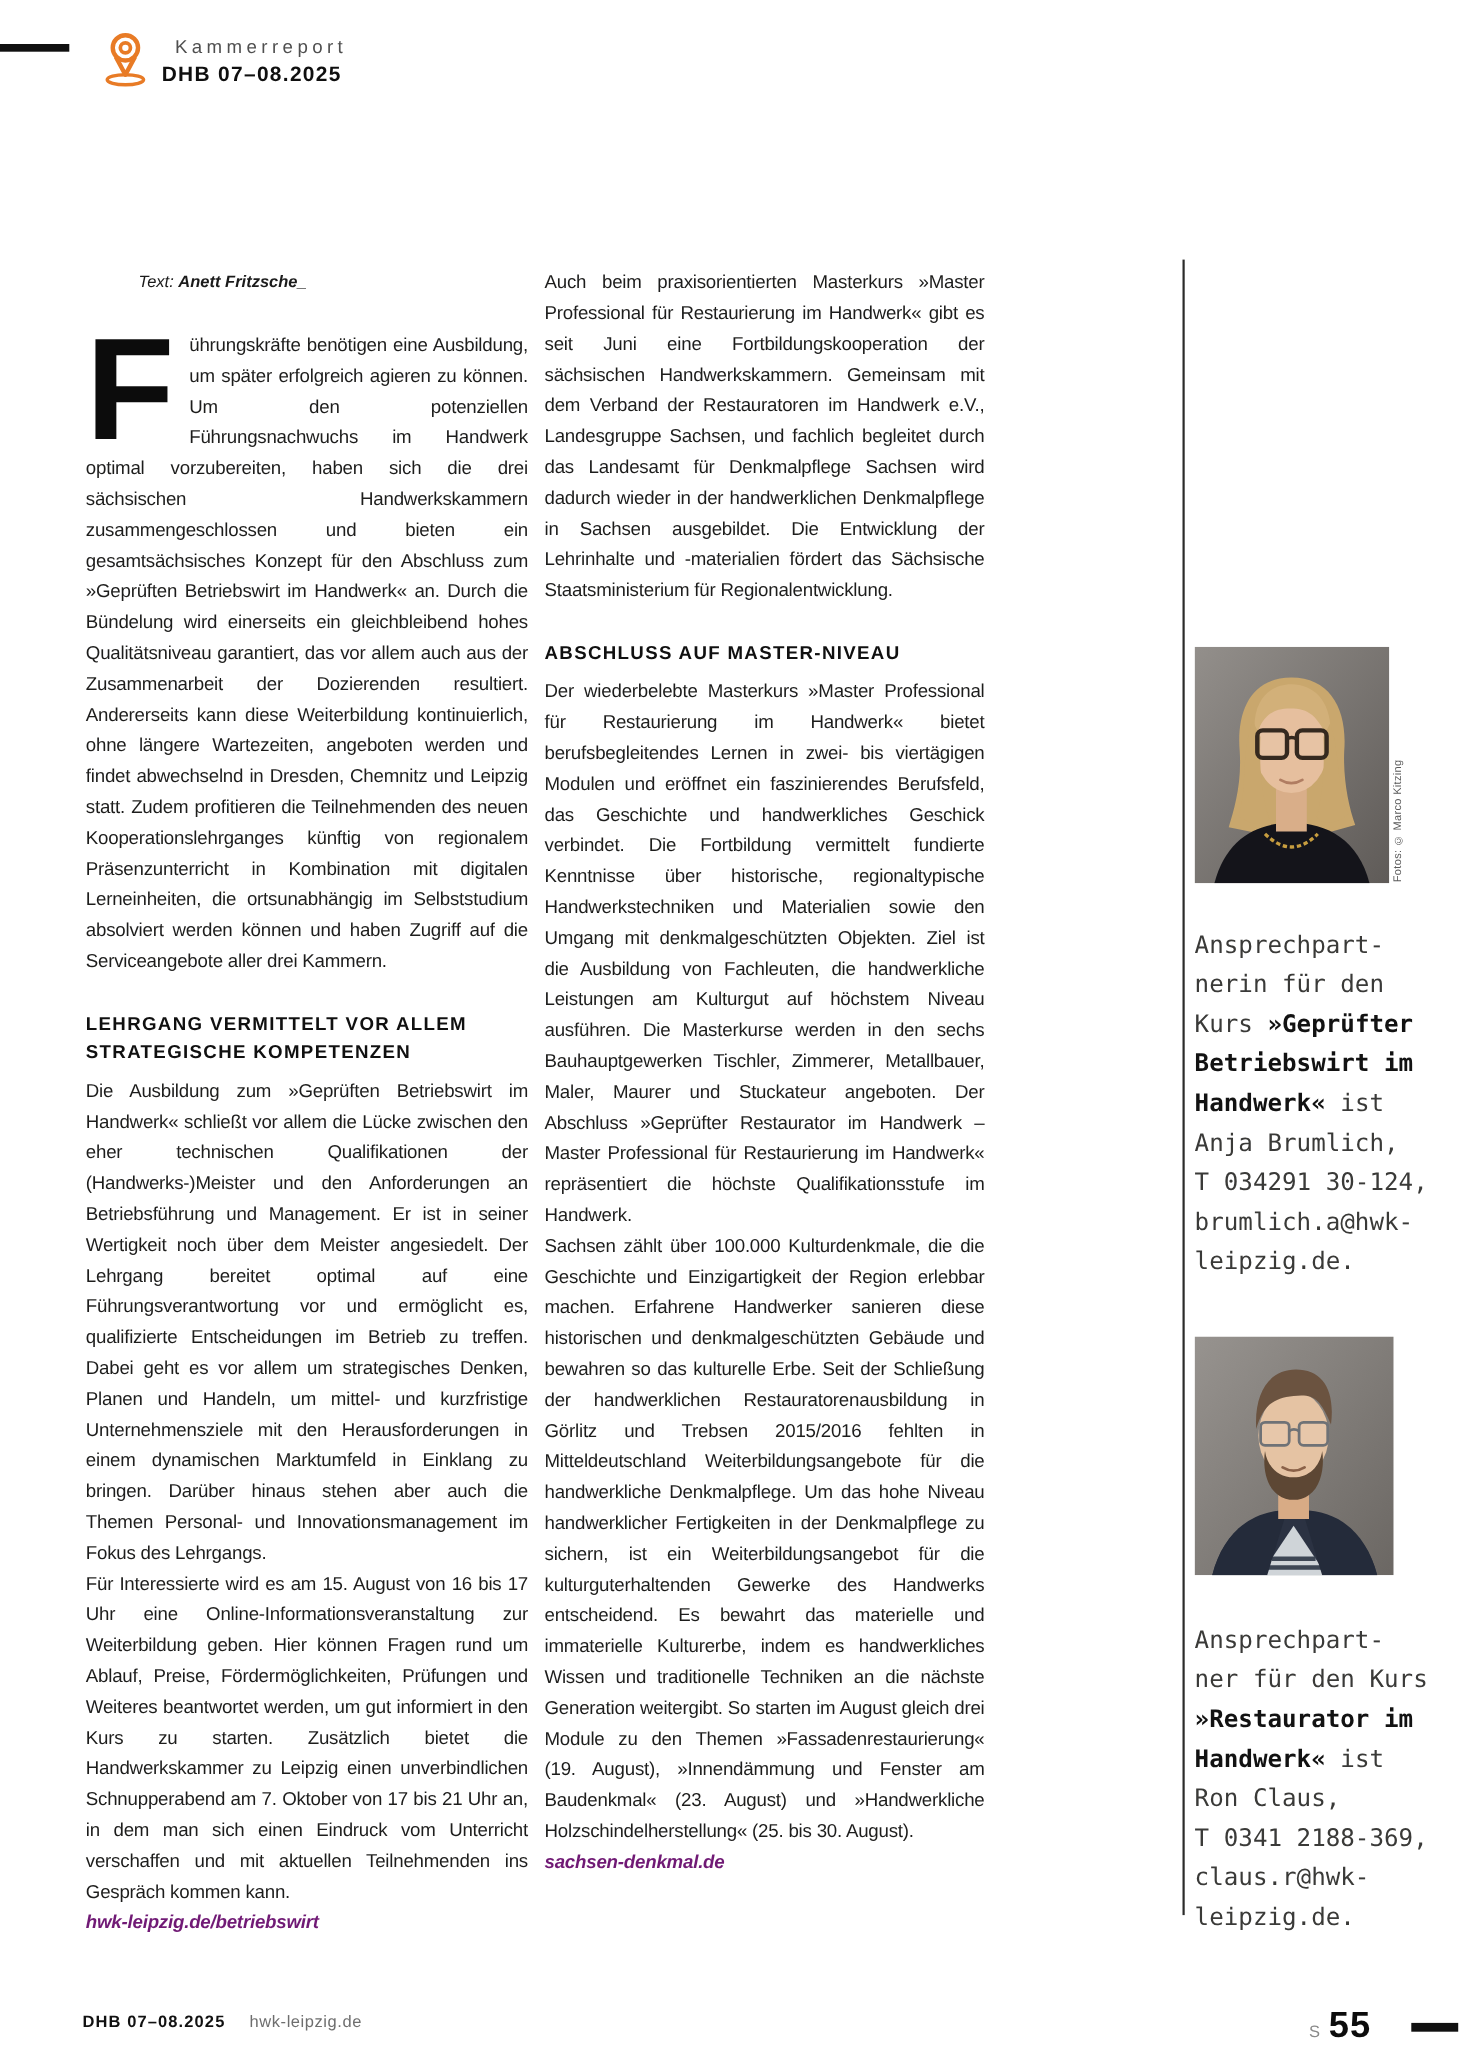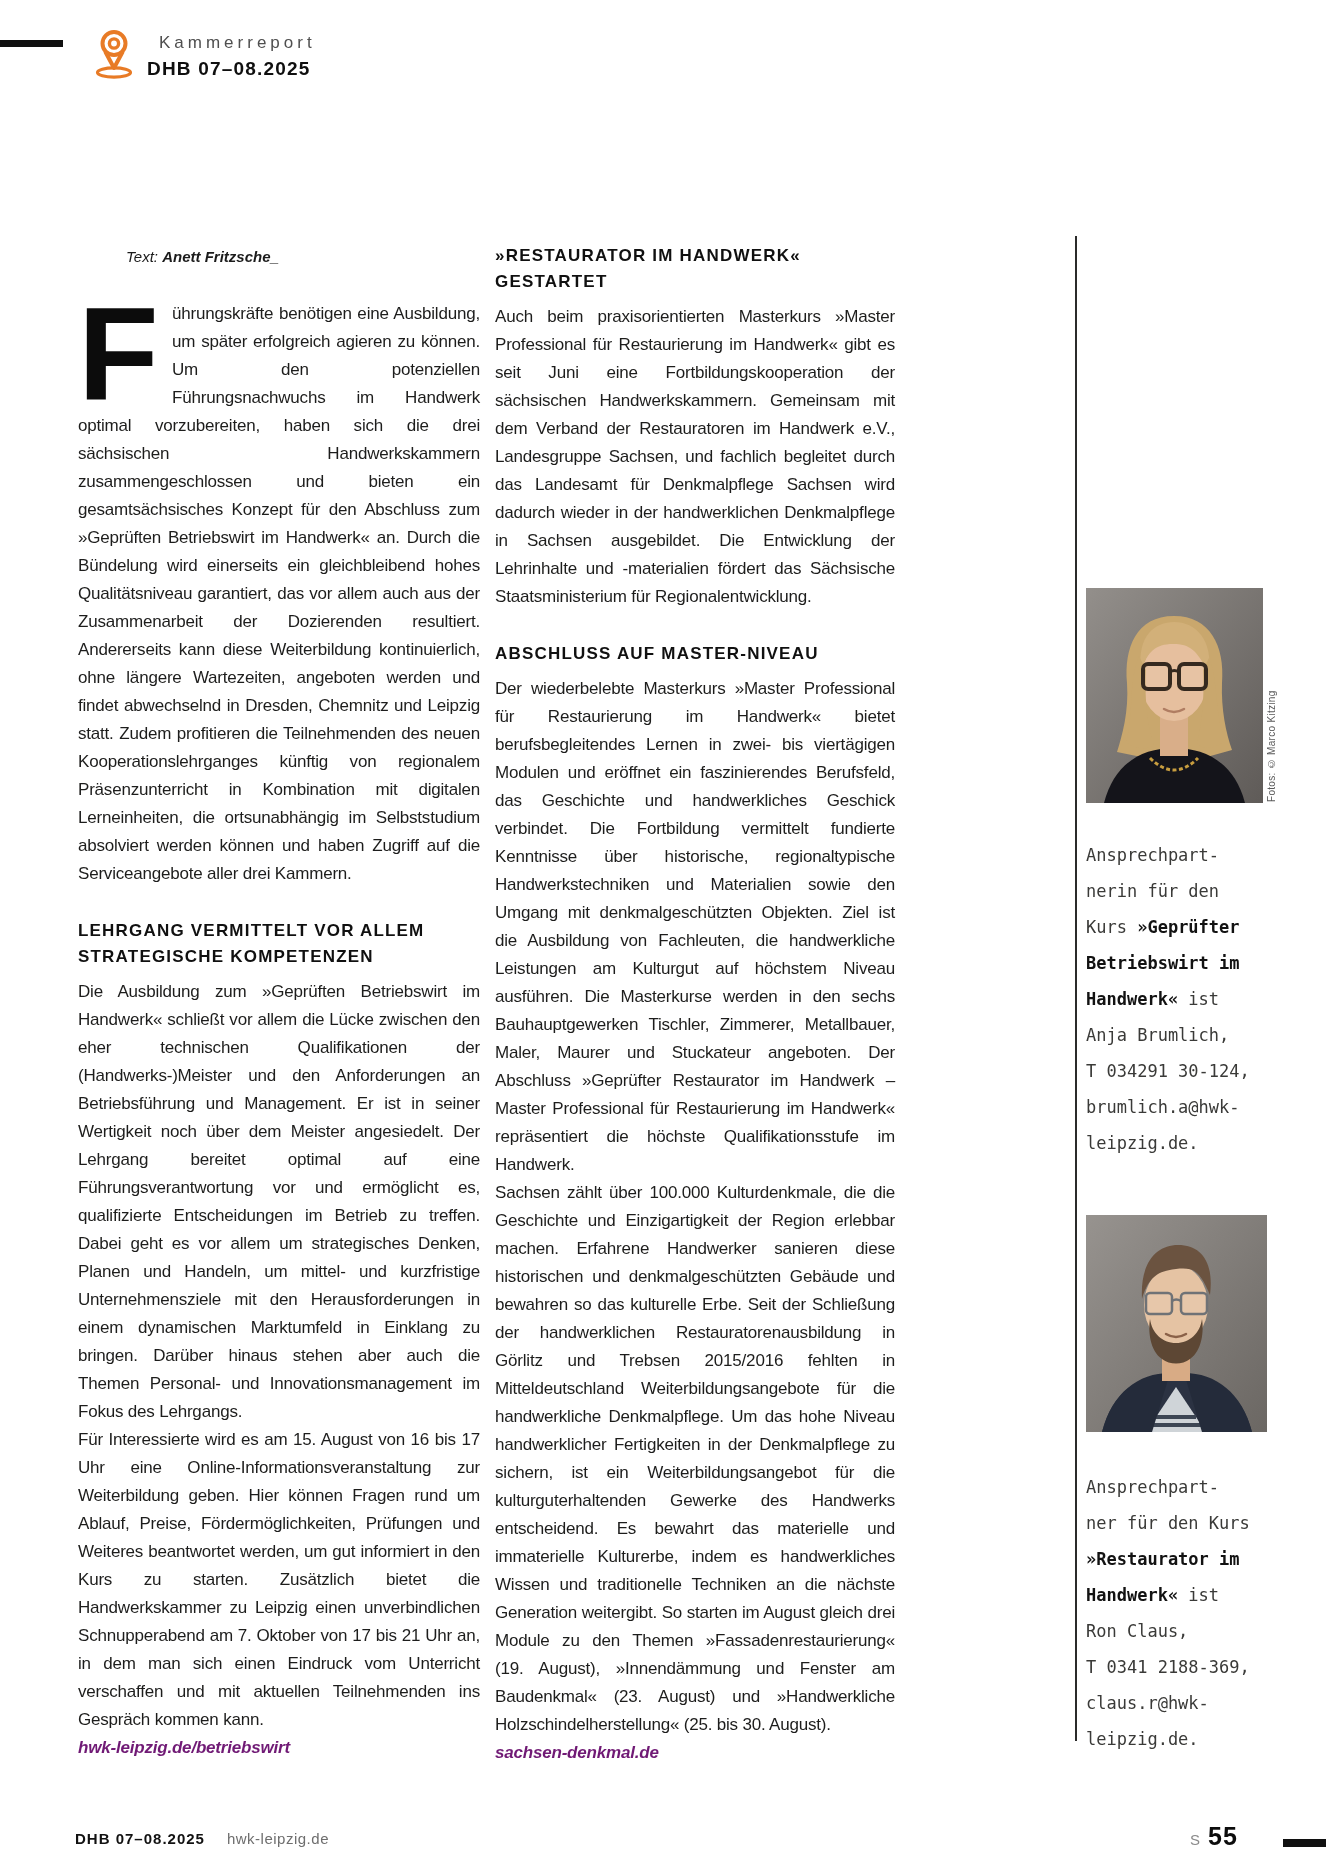--- a/index.html
+++ b/index.html
@@ -32,32 +32,32 @@
   
   .divider-v{position:absolute;left:1075px;top:236px;width:2px;height:1505px;background:#2b2b2a;}
   .photo{position:absolute;display:block;}
   .photo1{left:1086px;top:588px;}
   .photo2{left:1086px;top:1215px;}
   .credit{position:absolute;left:1266px;top:590px;height:212px;
           writing-mode:vertical-rl;transform:rotate(180deg);
           font-size:10px;color:#5a5a5a;letter-spacing:0.3px;
           display:flex;align-items:center;}
   .caption{position:absolute;width:212px;font-family:"DejaVu Sans Mono",monospace;
-           font-size:17px;line-height:36px;color:#3a3a38;white-space:pre-line;}
+           font-size:22px;line-height:36px;color:#3a3a38;white-space:pre-line;}
   .caption strong{color:#121212;}
   .caption1{left:1086px;top:820px;}
   .caption2{left:1086px;top:1452px;}
 
   
   .footer-left{position:absolute;left:75px;top:1830px;font-size:15px;display:flex;align-items:baseline;}
   .footer-left .f-issue{font-weight:bold;letter-spacing:1px;color:#111;}
   .footer-left .f-site{margin-left:22px;color:#6e6e6e;letter-spacing:0.5px;}
   .footer-right{position:absolute;left:1190px;top:1822px;display:flex;align-items:baseline;}
   .footer-right .f-s{font-size:15px;color:#8a8a8a;letter-spacing:1px;}
-  .footer-right .f-num{font-size:25px;font-weight:bold;color:#0c0c0c;margin-left:7px;letter-spacing:1px;}
+  .footer-right .f-num{font-size:33px;font-weight:bold;color:#0c0c0c;margin-left:7px;letter-spacing:1px;}
   .rule-bottom-right{position:absolute;left:1283px;top:1839px;width:43px;height:8px;background:#101010;}
 </style>
 </head>
 <body>
 
 <div class="page">
 
   <div class="rule-top-left"></div>
   <div class="pin-wrap">
     <svg width="42" height="52" viewBox="0 0 42 52">
@@ -77,21 +77,20 @@
 
   <section class="col col-left">
     <p><span class="dropcap">F</span><span>ührungskräfte benötigen eine Ausbildung, um später erfolgreich agieren zu können. Um den potenziellen Führungsnachwuchs im Handwerk optimal vorzubereiten, haben sich die drei sächsischen Handwerkskammern zusammengeschlossen und bieten ein gesamtsächsisches Konzept für den Abschluss zum »Geprüften Betriebswirt im Handwerk« an. Durch die Bündelung wird einerseits ein gleichbleibend hohes Qualitätsniveau garantiert, das vor allem auch aus der Zusammenarbeit der Dozierenden resultiert. Andererseits kann diese Weiterbildung kontinuierlich, ohne längere Wartezeiten, angeboten werden und findet abwechselnd in Dresden, Chemnitz und Leipzig statt. Zudem profitieren die Teilnehmenden des neuen Kooperationslehrganges künftig von regionalem Präsenzunterricht in Kombination mit digitalen Lerneinheiten, die ortsunabhängig im Selbststudium absolviert werden können und haben Zugriff auf die Serviceangebote aller drei Kammern.</span></p>
     <h2>LEHRGANG VERMITTELT VOR ALLEM STRATEGISCHE KOMPETENZEN</h2>
     <p>Die Ausbildung zum »Geprüften Betriebswirt im Handwerk« schließt vor allem die Lücke zwischen den eher technischen Qualifikationen der (Handwerks-)Meister und den Anforderungen an Betriebsführung und Management. Er ist in seiner Wertigkeit noch über dem Meister angesiedelt. Der Lehrgang bereitet optimal auf eine Führungsverantwortung vor und ermöglicht es, qualifizierte Entscheidungen im Betrieb zu treffen. Dabei geht es vor allem um strategisches Denken, Planen und Handeln, um mittel- und kurzfristige Unternehmensziele mit den Herausforderungen in einem dynamischen Marktumfeld in Einklang zu bringen. Darüber hinaus stehen aber auch die Themen Personal- und Innovationsmanagement im Fokus des Lehrgangs.</p>
     <p>Für Interessierte wird es am 15. August von 16 bis 17 Uhr eine Online-Informationsveranstaltung zur Weiterbildung geben. Hier können Fragen rund um Ablauf, Preise, Fördermöglichkeiten, Prüfungen und Weiteres beantwortet werden, um gut informiert in den Kurs zu starten. Zusätzlich bietet die Handwerkskammer zu Leipzig einen unverbindlichen Schnupperabend am 7. Oktober von 17 bis 21 Uhr an, in dem man sich einen Eindruck vom Unterricht verschaffen und mit aktuellen Teilnehmenden ins Gespräch kommen kann.</p>
     <p class="weblink">hwk-leipzig.de/betriebswirt</p>
   </section>
 
   <section class="col col-right">
-    <h2>»RESTAURATOR IM HANDWERK« GESTARTET</h2>
     <p>Auch beim praxisorientierten Masterkurs »Master Professional für Restaurierung im Handwerk« gibt es seit Juni eine Fortbildungskooperation der sächsischen Handwerkskammern. Gemeinsam mit dem Verband der Restauratoren im Handwerk e.V., Landesgruppe Sachsen, und fachlich begleitet durch das Landesamt für Denkmalpflege Sachsen wird dadurch wieder in der handwerklichen Denkmalpflege in Sachsen ausgebildet. Die Entwicklung der Lehrinhalte und -materialien fördert das Sächsische Staatsministerium für Regionalentwicklung.</p>
     <h2>ABSCHLUSS AUF MASTER-NIVEAU</h2>
     <p>Der wiederbelebte Masterkurs »Master Professional für Restaurierung im Handwerk« bietet berufsbegleitendes Lernen in zwei- bis viertägigen Modulen und eröffnet ein faszinierendes Berufsfeld, das Geschichte und handwerkliches Geschick verbindet. Die Fortbildung vermittelt fundierte Kenntnisse über historische, regionaltypische Handwerkstechniken und Materialien sowie den Umgang mit denkmalgeschützten Objekten. Ziel ist die Ausbildung von Fachleuten, die handwerkliche Leistungen am Kulturgut auf höchstem Niveau ausführen. Die Masterkurse werden in den sechs Bauhauptgewerken Tischler, Zimmerer, Metallbauer, Maler, Maurer und Stuckateur angeboten. Der Abschluss »Geprüfter Restaurator im Handwerk – Master Professional für Restaurierung im Handwerk« repräsentiert die höchste Qualifikationsstufe im Handwerk.</p>
     <p>Sachsen zählt über 100.000 Kulturdenkmale, die die Geschichte und Einzigartigkeit der Region erlebbar machen. Erfahrene Handwerker sanieren diese historischen und denkmalgeschützten Gebäude und bewahren so das kulturelle Erbe. Seit der Schließung der handwerklichen Restauratorenausbildung in Görlitz und Trebsen 2015/2016 fehlten in Mitteldeutschland Weiterbildungsangebote für die handwerkliche Denkmalpflege. Um das hohe Niveau handwerklicher Fertigkeiten in der Denkmalpflege zu sichern, ist ein Weiterbildungsangebot für die kulturguterhaltenden Gewerke des Handwerks entscheidend. Es bewahrt das materielle und immaterielle Kulturerbe, indem es handwerkliches Wissen und traditionelle Techniken an die nächste Generation weitergibt. So starten im August gleich drei Module zu den Themen »Fassadenrestaurierung« (19. August), »Innendämmung und Fenster am Baudenkmal« (23. August) und »Handwerkliche Holzschindelherstellung« (25. bis 30. August).</p>
     <p class="weblink">sachsen-denkmal.de</p>
   </section>
 
   <div class="divider-v"></div>
 
   <span class="photo photo1">

